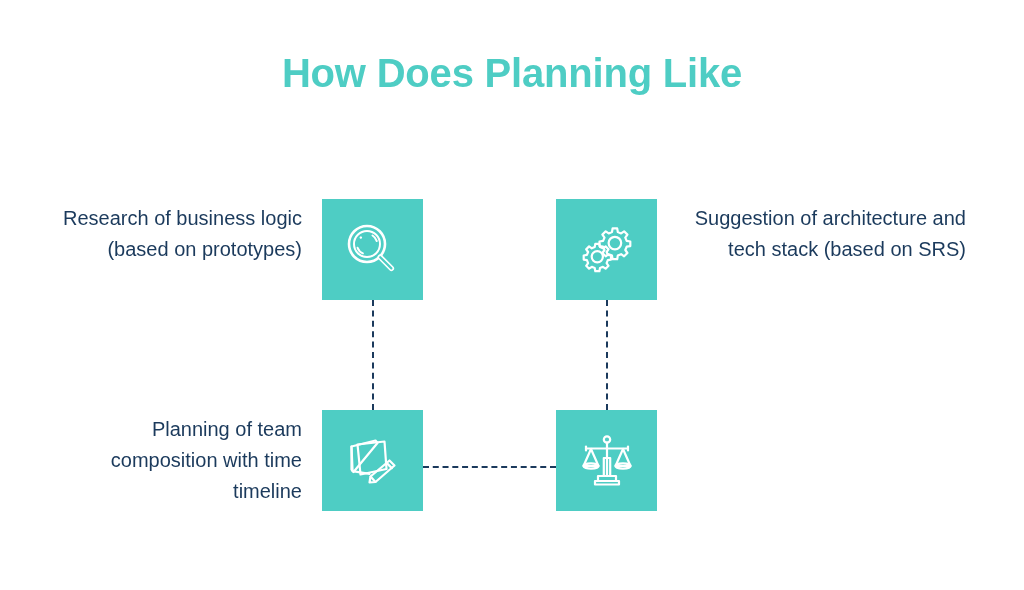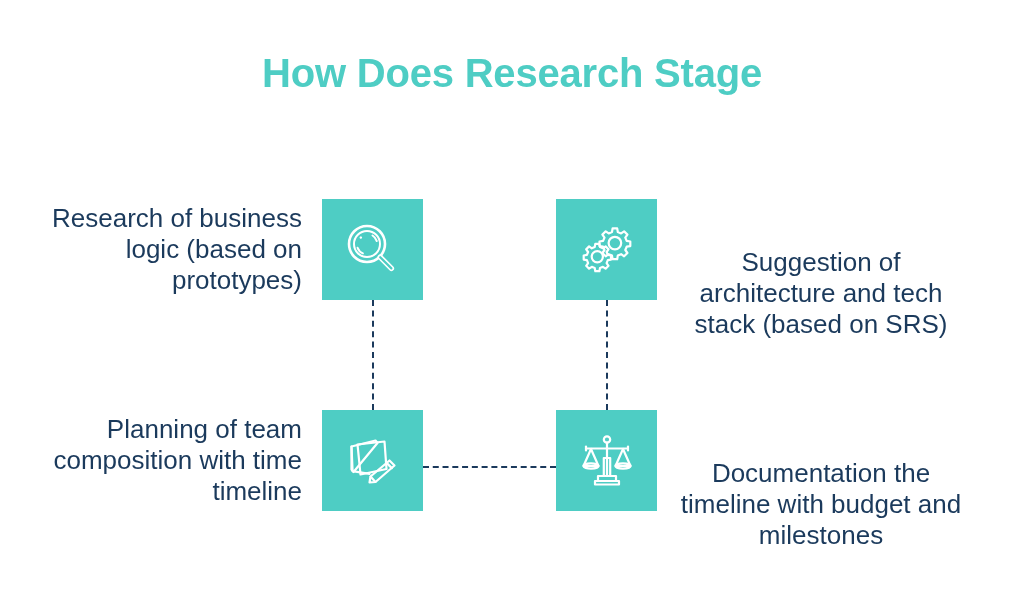--- a/index.html
+++ b/index.html
@@ -55,34 +55,33 @@
     left: 50%;
     top: 50%;
     transform: translate(-50%, -50%);
     display: block;
   }
 
   
   .label {
     position: absolute;
     color: #1B3A5C;
-    font-size: 26px;
+    font-size: 20px;
     line-height: 31px;
     font-weight: normal;
   }
   .label-left {
     text-align: right;
     right: 722px;   
     width: 260px;
   }
   .label-right {
-    text-align: center;
+    text-align: right;
     left: 676px;
     width: 290px;
-    margin-top: 44px;
   }
   .lbl-r1c1 { top: 203px; }
   .lbl-r1c2 { top: 203px; }
   .lbl-r2c1 { top: 414px; }
   .lbl-r2c2 { top: 414px; }
 
   
   .connector-v {
     position: absolute;
     width: 0;
@@ -106,21 +105,21 @@
     top: 466px;
     width: 133px;
   }
 </style>
 </head>
 <body>
 
 <div class="canvas">
 
   <div class="title">
-    <span class="line">How Does Research Stage</span>
+    <span class="line">How Does Planning Like</span>
   </div>
 
   <div class="connector-v conn-v-left"></div>
   <div class="connector-v conn-v-right"></div>
   <div class="connector-h"></div>
 
   <div class="icon-box box-r1c1">
     <svg width="58" height="58" viewBox="0 0 58 58">
       <g fill="none" stroke="#ffffff" stroke-linecap="round">
         <circle cx="23" cy="23" r="18" stroke-width="2.6"></circle>
@@ -189,15 +188,14 @@
       </g>
     </svg>
   </div>
 
   <div class="label label-left lbl-r1c1">Research of business logic (based on prototypes)</div>
 
   <div class="label label-right lbl-r1c2">Suggestion of architecture and tech stack (based on SRS)</div>
 
   <div class="label label-left lbl-r2c1">Planning of team composition with time timeline</div>
 
-  <div class="label label-right lbl-r2c2">Documentation the timeline with budget and milestones</div>
 
 </div>
 
 </body></html>

